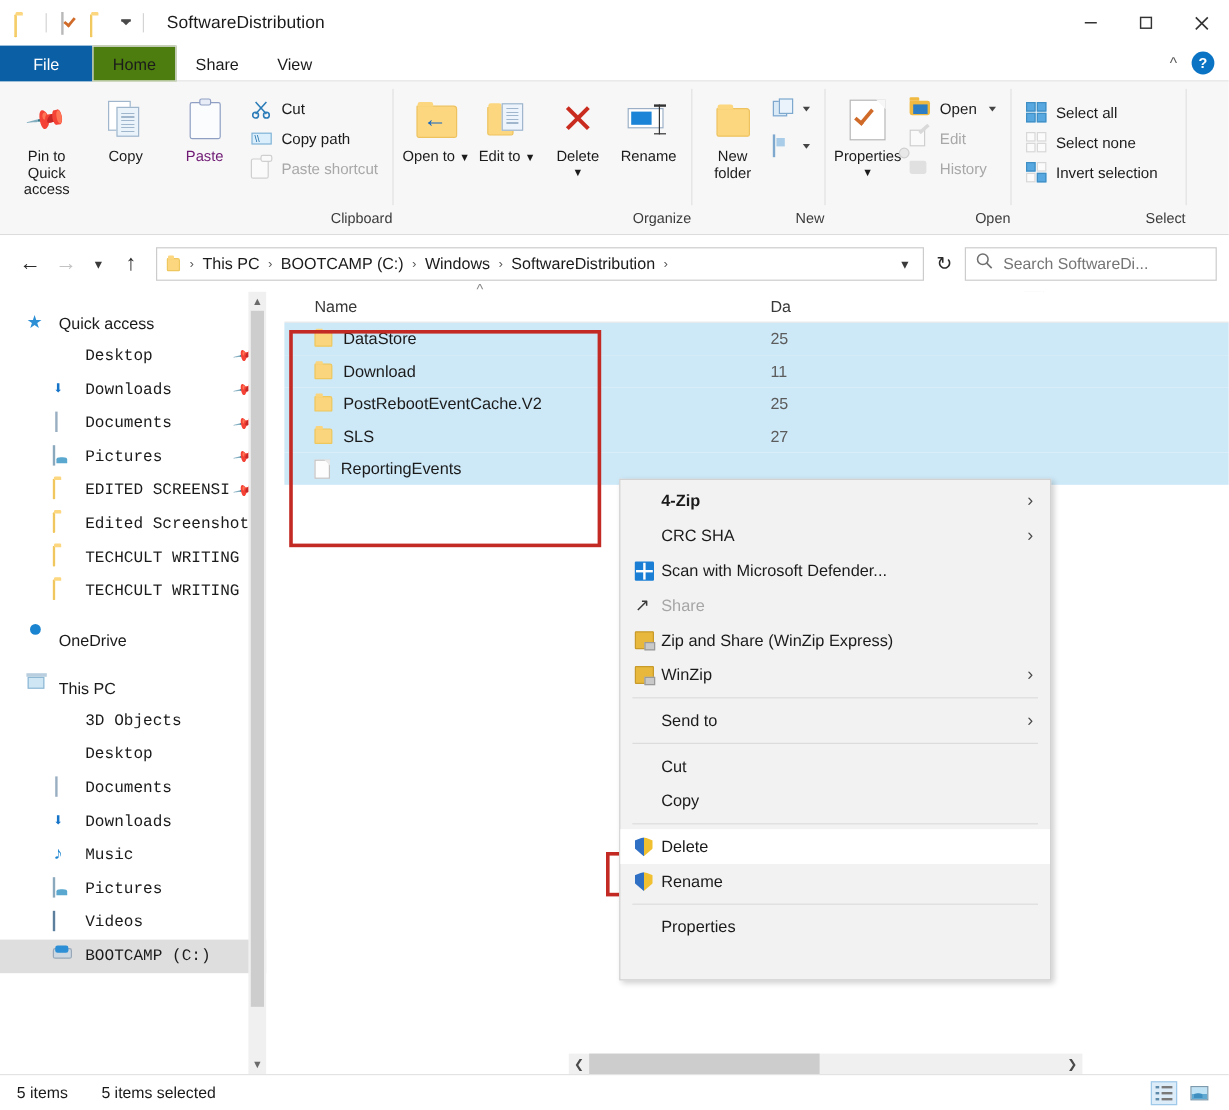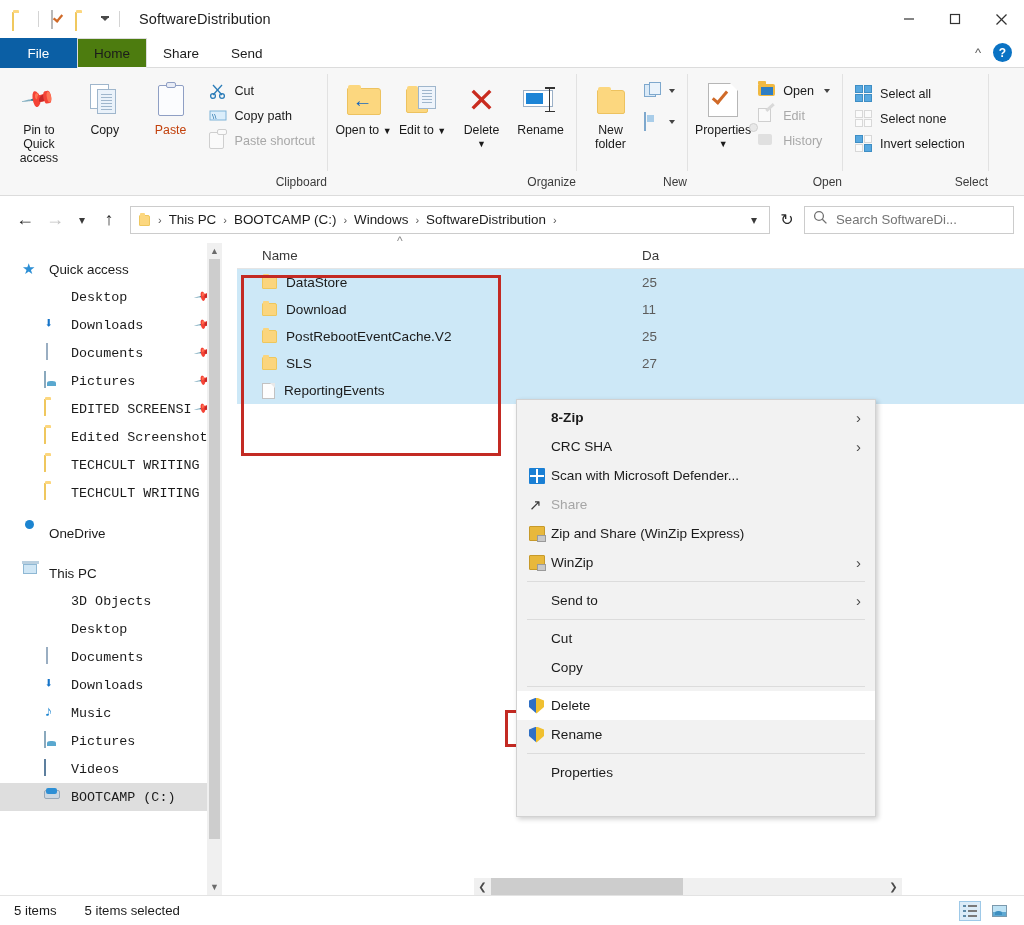--- a/index.html
+++ b/index.html
@@ -93,21 +93,21 @@
     text-align: right; font-size: 12px; color: #3b3b3b; padding-bottom: 4px; height: 20px;
   }
   .rgroup-div { width: 1px; background: #e2e2e2; margin: 6px 0 24px 0; }
 
   .bigbtn {
     width: 68px; display: flex; flex-direction: column; align-items: center;
     padding-top: 6px; cursor: default;
   }
   .bigbtn .ic { height: 40px; display: flex; align-items: center; justify-content: center; }
   .bigbtn .lbl { font-size: 12.3px; color: #1b1b1b; text-align: center; line-height: 14px; margin-top: 3px; }
-  .bigbtn.dis .lbl { color: #c2410c; }
+  .bigbtn.dis .lbl { color: #701a75; }
 
   .smalls { display: flex; flex-direction: column; gap: 1px; padding-top: 5px; }
   .smallbtn { display: flex; align-items: center; gap: 7px; padding: 3px 6px; min-width: 104px; }
   .smallbtn .lbl { font-size: 12.6px; color: #1b1b1b; white-space: nowrap; }
   .smallbtn.dis .lbl { color: #a8a8a8; }
   .sic { width: 18px; height: 18px; position: relative; flex: none; }
 
   
   .pin-ic { font-size: 22px; color: #6e6e6e; transform: rotate(35deg); line-height: 1; }
   .copy-ic { width: 30px; height: 32px; position: relative; }
@@ -378,21 +378,21 @@
             <line x1="11.5" y1="1.5" x2="1.5" y2="11.5" stroke="#333" stroke-width="1.3"></line>
           </svg>
       </div>
     </div>
   </div>
 
   <div class="tabstrip">
     <div class="tab file">File</div>
     <div class="tab active">Home</div>
     <div class="tab">Share</div>
-    <div class="tab">Send</div>
+    <div class="tab">View</div>
     <div class="ribbon-right">
       <span class="chev-up">^</span>
       <span class="help-circ">?</span>
     </div>
   </div>
 
   <div class="ribbon">
 
     <div class="rgroup" style="width:327px">
       <div class="rgroup-body">
@@ -792,21 +792,21 @@
         <div class="track">
           <div class="thumb"></div>
         </div>
         <div class="ar">❯</div>
       </div>
     </div>
   </div>
 
   <div class="ctxmenu">
     <div class="mi bold noicon">
-      <span class="mlabel">8-Zip</span>
+      <span class="mlabel">4-Zip</span>
       <span class="sub">›</span>
     </div>
     <div class="mi noicon">
       <span class="mlabel">CRC SHA</span>
       <span class="sub">›</span>
     </div>
     <div class="mi">
       <span class="mico">
           <span class="mi-defender"></span>
         </span>

